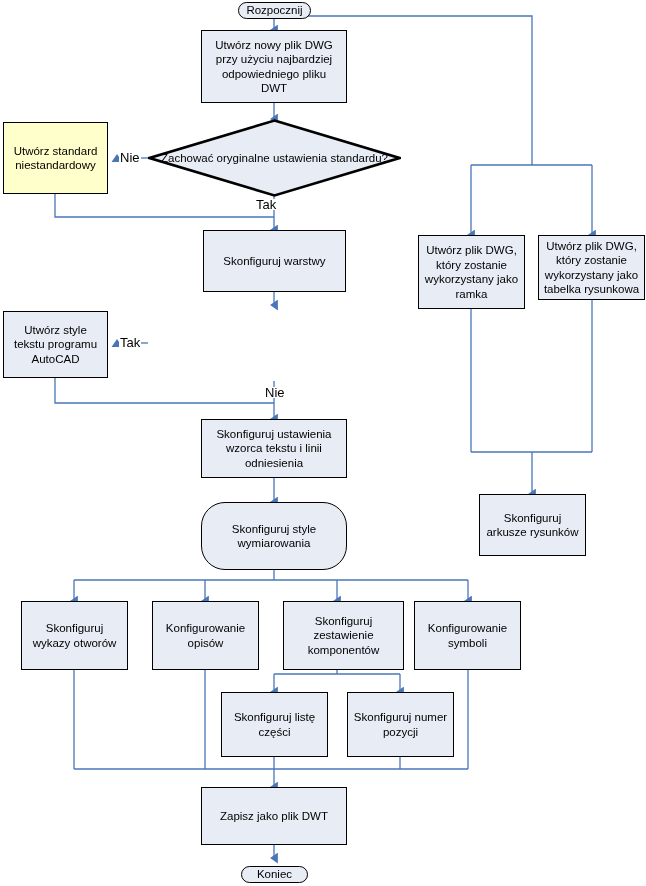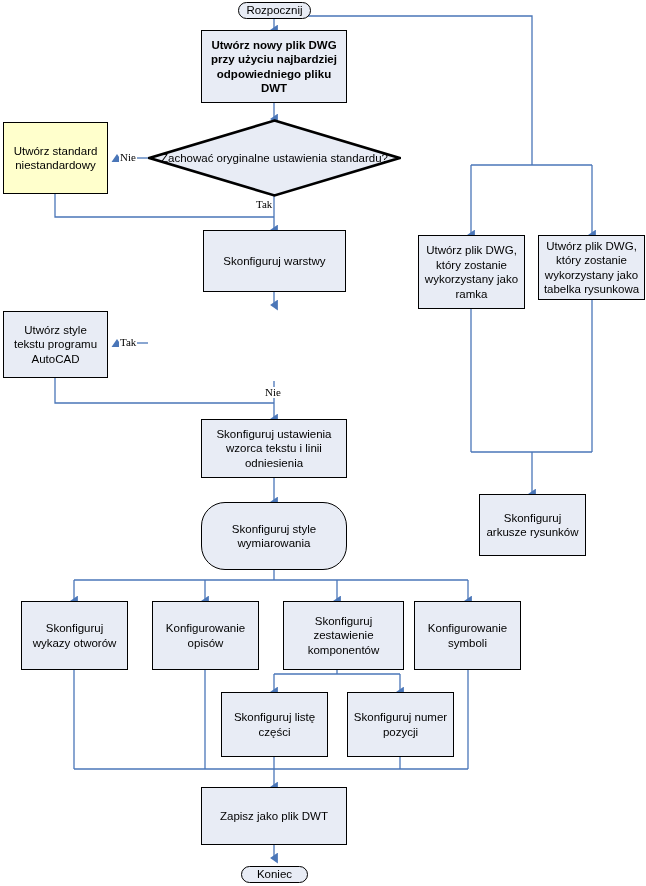--- a/index.html
+++ b/index.html
@@ -44,28 +44,27 @@
     z-index:2;
     padding:0 4px;
   }
   .dshape{
     position:absolute;
     left:0;top:0;width:100%;height:100%;
     z-index:1;
   }
   .edge-label{
     position:absolute;
-    font-size:11px;
+    font-size:13px;
     line-height:11px;
     color:#000000;
     background:#ffffff;
     padding:0 1px;
     z-index:6;
     white-space:nowrap;
-    font-family:Liberation Serif, serif;
   }
 </style>
 </head>
 <body>
 
 <div id="canvas">
 
   <svg id="wires" viewBox="0 0 646 886" width="646" height="886">
     <defs>
       <marker id="arw" markerWidth="9" markerHeight="9" refX="4.2" refY="3" orient="auto" markerUnits="strokeWidth">
@@ -129,21 +128,21 @@
   </svg>
 
   <div class="node terminator" style="left:238px;top:2px;width:73px;height:17px;">
     <span>Rozpocznij</span>
   </div>
 
   <div class="node terminator" style="left:241px;top:866px;width:67px;height:17px;">
     <span>Koniec</span>
   </div>
 
-  <div class="node process" style="left:201px;top:30px;width:146px;height:73px;padding:13px 8px;font-weight:bold;">
+  <div class="node process" style="left:201px;top:30px;width:146px;height:73px;padding:13px 8px;">
     <span>Utwórz nowy plik DWG przy użyciu najbardziej odpowiedniego pliku DWT</span>
   </div>
 
   <div class="node decision" style="left:148px;top:119px;width:253px;height:78px;">
     <svg class="dshape" viewBox="0 0 253 78" preserveAspectRatio="none">
       <polygon points="126.5,1.5 251.5,39 126.5,76.5 1.5,39" fill="#e8ecf5" stroke="#000000" stroke-width="2.6" vector-effect="non-scaling-stroke"></polygon>
     </svg>
     <span class="dlabel">Zachować oryginalne ustawienia standardu?</span>
   </div>
 

